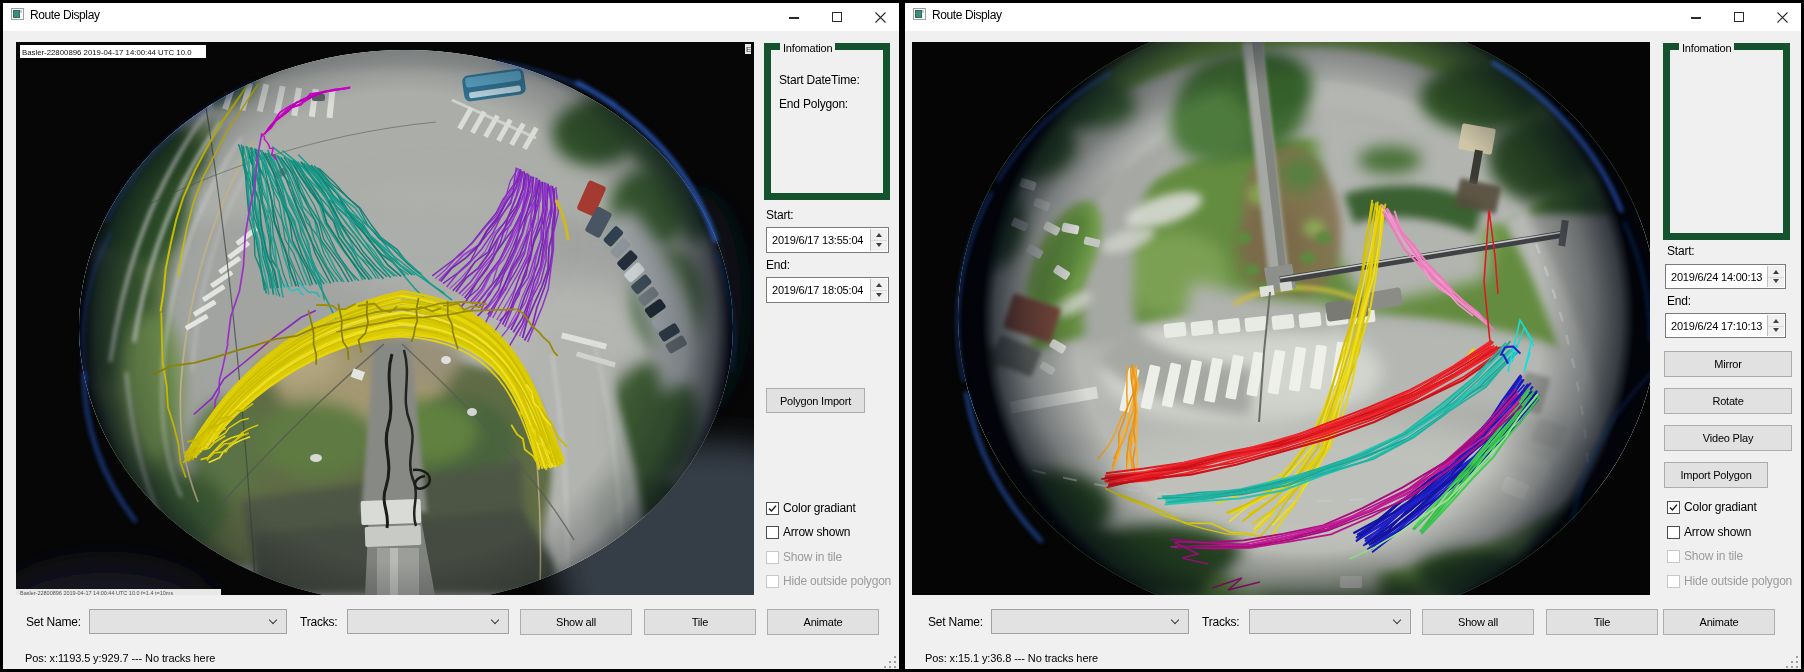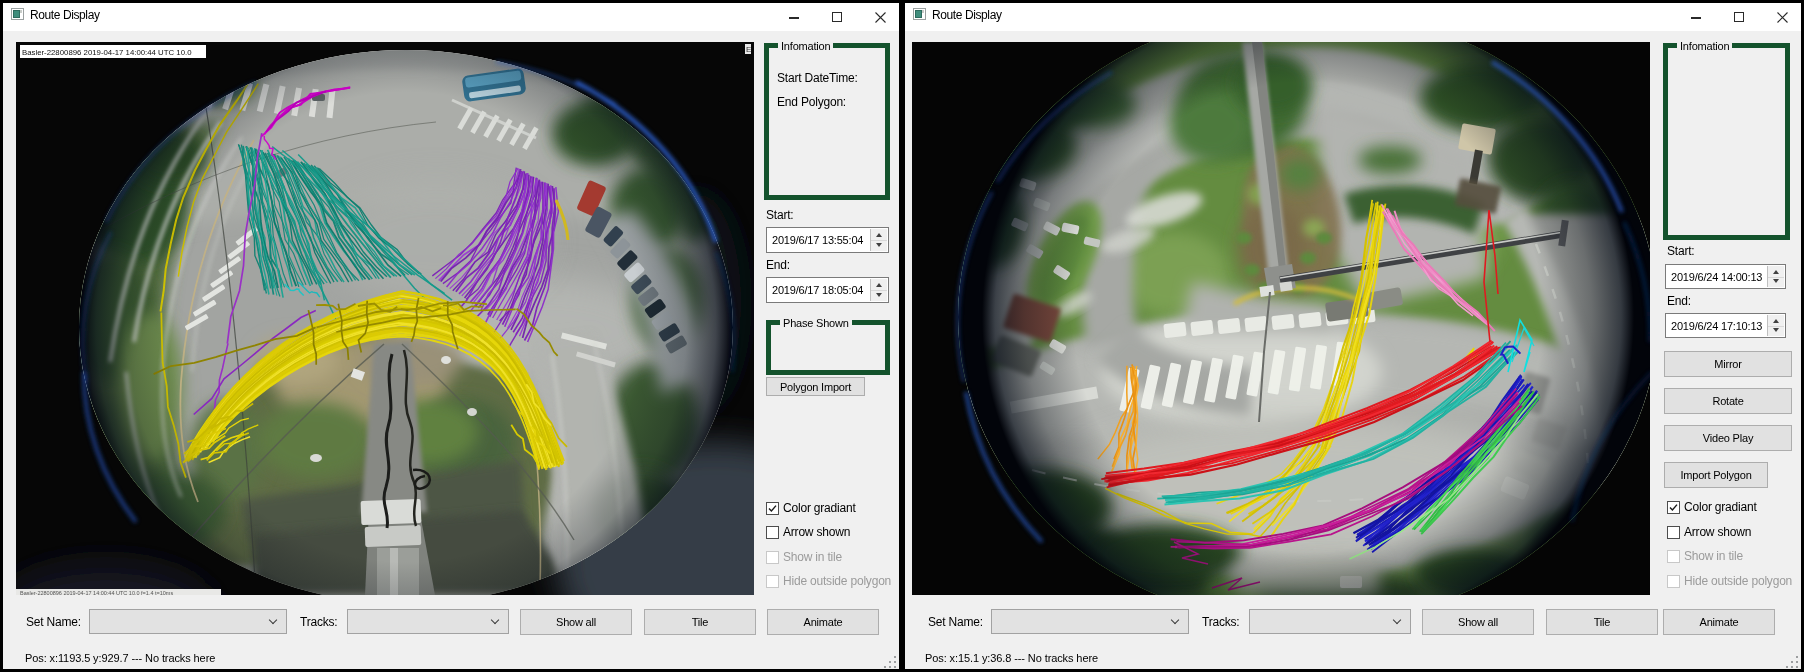--- a/index.html
+++ b/index.html
@@ -9,21 +9,21 @@
 .ticon{position:absolute;left:11px;top:8px;width:13px;height:12px;border:1px solid #9aa0a0;background:#fff}
 .ticon i{position:absolute;left:1px;top:1px;width:7px;height:8px;background:#3f8d7c;border:1px solid #2e6b5e}
 .ticon b{position:absolute;right:1px;top:1px;width:2px;height:3px;background:#c8ccc8}
 .ttext{position:absolute;left:30px;top:8px;font-size:12px;letter-spacing:-0.4px;color:#000}
 .wmin{position:absolute;left:789px;top:17px;width:10px;height:1.5px;background:#2a2a2a}
 .wmax{position:absolute;left:832px;top:12px;width:10px;height:10px;border:1px solid #2a2a2a}
 .wclose{position:absolute;left:874px;top:10px;width:13px;height:13px}
 .imgbox{position:absolute;top:42px;width:738px;height:553px;background:#000;overflow:hidden}
 .lbl{position:absolute;font-size:12px;letter-spacing:-0.2px;color:#000;white-space:nowrap}
 .dis{color:#9b9b9b !important}
-.grp{position:absolute;border:5px solid #14532d}
+.grp{position:absolute;border:7px solid #14532d}
 .grp>span{position:absolute;top:-8px;left:9px;background:#f0f0f0;padding:0 3px;font-size:11px;letter-spacing:-0.2px;color:#000;white-space:nowrap}
 .inp{position:absolute;background:#fff;border:1px solid #7a7a7a;font-size:11px;letter-spacing:-0.2px;color:#000}
 .inp span{position:absolute;left:5px;top:50%;transform:translateY(-50%);white-space:nowrap}
 .spin{position:absolute;right:1px;top:1px;bottom:1px;width:17px;background:#f0f0f0;border-left:1px solid #c0c0c0}
 .spin i{position:absolute;left:50%;transform:translateX(-50%);width:0;height:0;border-left:3.5px solid transparent;border-right:3.5px solid transparent}
 .spin .u{top:4px;border-bottom:4.5px solid #404040}
 .spin .d{bottom:4px;border-top:4.5px solid #404040}
 .spin em{position:absolute;left:0;right:0;top:50%;height:1px;background:#d8d8d8}
 .btn{position:absolute;background:#e1e1e1;border:1px solid #adadad;font-size:11px;letter-spacing:-0.2px;color:#000;text-align:center;display:flex;align-items:center;justify-content:center;white-space:nowrap}
 .cb{position:absolute;width:13px;height:13px;background:#fff;border:1px solid #4d4d4d}
@@ -410,24 +410,21 @@
     </div>
 <div class="lbl" style="left:766px;top:258px">End:</div>
 <div class="inp" style="left:766px;top:277px;width:123px;height:26px">
       <span>2019/6/17 18:05:04</span>
 <div class="spin">
         <i class="u"></i>
         <i class="d"></i>
         <em></em>
       </div>
     </div>
-<div class="grp" style="left:766px;top:320px;width:124px;height:55px">
-      <span>Phase Shown</span>
-    </div>
-<div class="btn" style="left:766px;top:377px;width:99px;height:19px">Polygon Import</div>
+<div class="btn" style="left:766px;top:388px;width:99px;height:25px">Polygon Import</div>
 <div class="cb" style="left:766px;top:502px">
       <svg width="11" height="11" viewBox="0 0 11 11" style="position:absolute;left:0;top:0">
         <path d="M2,5.5 L4.4,8 L9,2.6" stroke="#1a1a1a" stroke-width="1.4" fill="none"></path>
       </svg>
     </div>
 <div class="lbl" style="left:783px;top:501px">Color gradiant</div>
 <div class="cb" style="left:766px;top:526px"></div>
 <div class="lbl" style="left:783px;top:525px">Arrow shown</div>
 <div class="cb off" style="left:766px;top:551px"></div>
 <div class="lbl dis" style="left:783px;top:550px">Show in tile</div>

